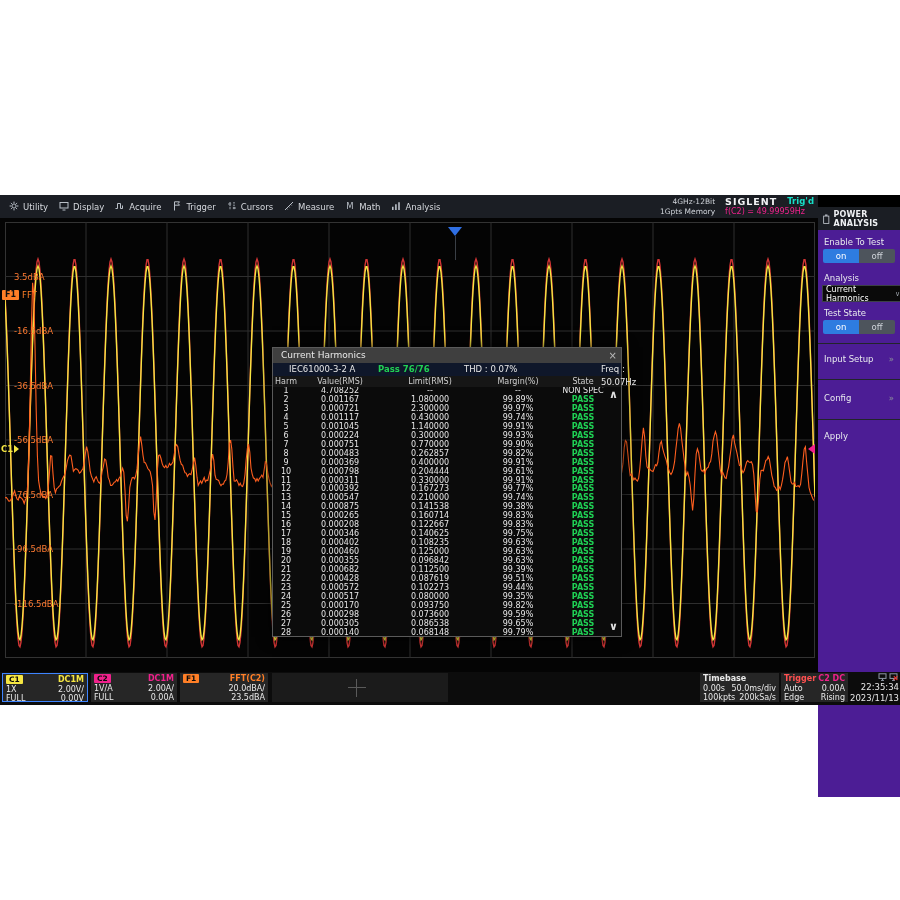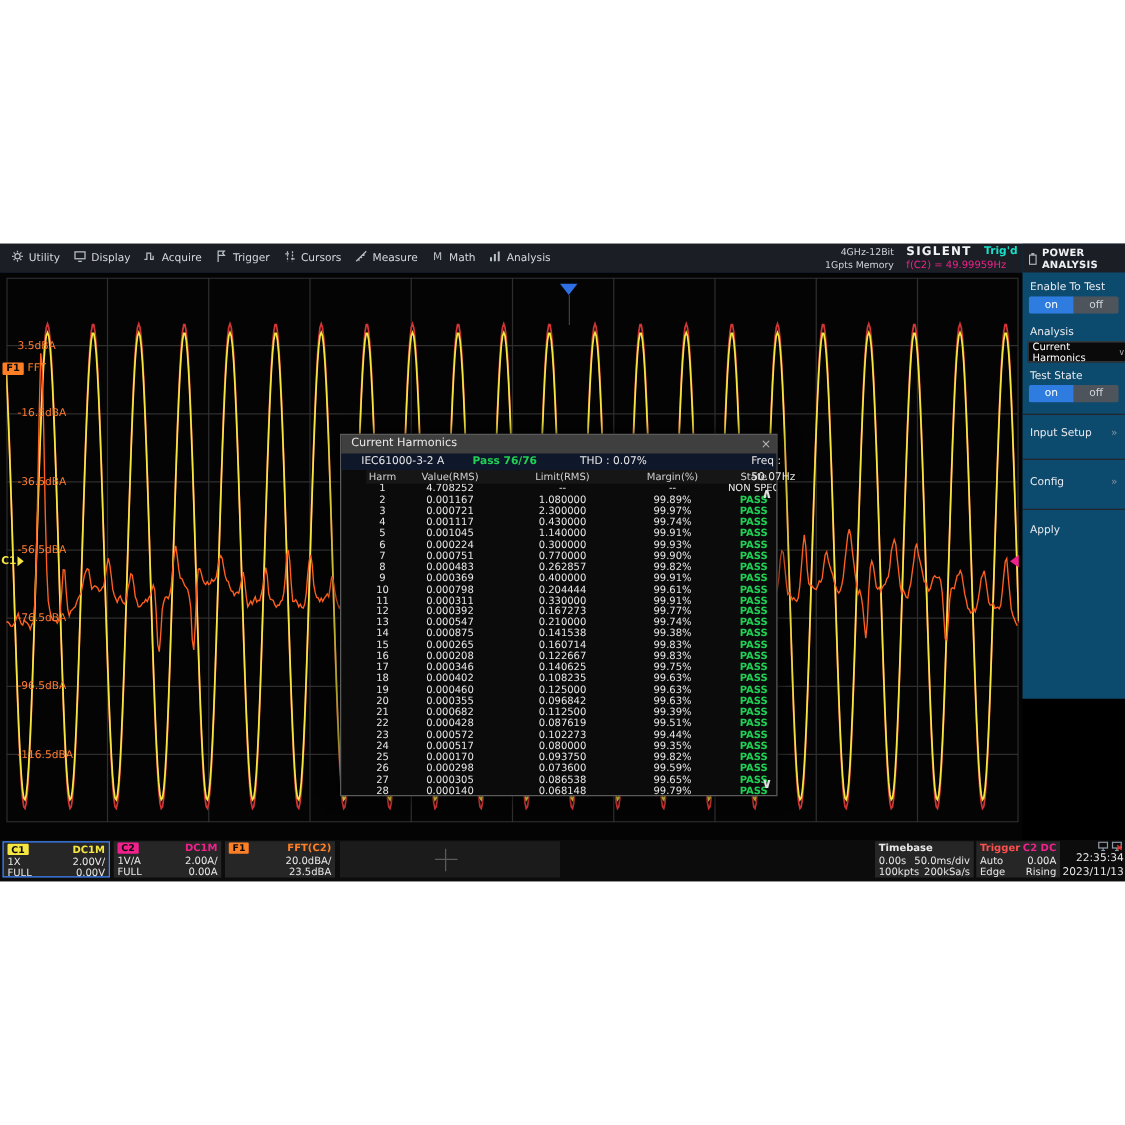--- a/index.html
+++ b/index.html
@@ -40,28 +40,28 @@
   
   #dialog{position:absolute;left:272px;top:152px;width:350px;height:290px;background:#0b0b0b;
           border:1px solid #5a5a5a;box-shadow:0 0 14px rgba(0,0,0,.85);z-index:5;box-sizing:border-box;}
   #dlg-title{height:15px;background:#3f3f3f;color:#e9e9e9;font-size:9px;line-height:15px;padding-left:8px;position:relative;}
   #dlg-close{position:absolute;right:4px;top:0;color:#b9b9b9;font-size:10px;line-height:15px;cursor:default;}
   #dlg-info{height:13px;background:#0f172a;position:relative;font-size:8.5px;color:#e7e7e7;line-height:13px;}
   #dlg-info .i-std{position:absolute;left:16px;}
   #dlg-info .i-pass{position:absolute;left:105px;color:#21d054;font-weight:bold;}
   #dlg-info .i-thd{position:absolute;left:191px;}
   #dlg-info .i-freq{position:absolute;left:280px;margin-left:48px;}
-  #dlg-cols,.harm-row{display:grid;grid-template-columns:26px 82px 98px 78px 52px;padding-right:12px;margin-left:20px;}
+  #dlg-cols,.harm-row{display:grid;grid-template-columns:26px 82px 98px 78px 52px;padding-right:12px;}
   #dlg-cols{height:11px;background:#161616;color:#cfcfcf;font-size:8px;line-height:11px;text-align:center;}
   #harm-rows{height:251px;overflow:hidden;position:relative;}
   .harm-row{height:8.96px;line-height:8.96px;font-size:8px;color:#e6e6e6;text-align:center;}
   .harm-row .pass{color:#1fd054;font-weight:bold;}
   .scroll-arrow{position:absolute;right:3px;color:#e0e0e0;font-size:11px;font-weight:bold;z-index:6;line-height:12px;}
   
-  #panel{position:absolute;left:818px;top:0;width:82px;height:364px;background:#0c4a6e;box-sizing:border-box;}
+  #panel{position:absolute;left:818px;top:12px;width:82px;height:590px;background:#4c1d95;box-sizing:border-box;}
   #panel-header{height:23px;background:#1b1e24;display:flex;align-items:center;gap:4px;padding-left:5px;
                 color:#eef0f3;font-size:8px;font-weight:bold;letter-spacing:.2px;}
   .p-label{position:absolute;left:6px;color:#e8eaee;font-size:8.5px;}
   .toggle{position:absolute;left:5px;width:72px;height:14px;display:flex;border-radius:2px;overflow:hidden;}
   .toggle .on{flex:1;background:#2e7ce0;color:#fff;font-size:8.5px;text-align:center;line-height:14px;}
   .toggle .off{flex:1;background:#4d545c;color:#d0d5db;font-size:8.5px;text-align:center;line-height:14px;}
   #dropdown{position:absolute;left:4px;top:78px;width:74px;height:15px;background:#0a0a0a;border:1px solid #3c4046;
             display:flex;align-items:center;justify-content:space-between;padding:0 3px;color:#fff;font-size:8px;}
   #dropdown .chev{color:#9aa0a8;font-size:7px;}
   .p-divider{position:absolute;left:0;width:82px;border-top:1px solid #22252a;}

